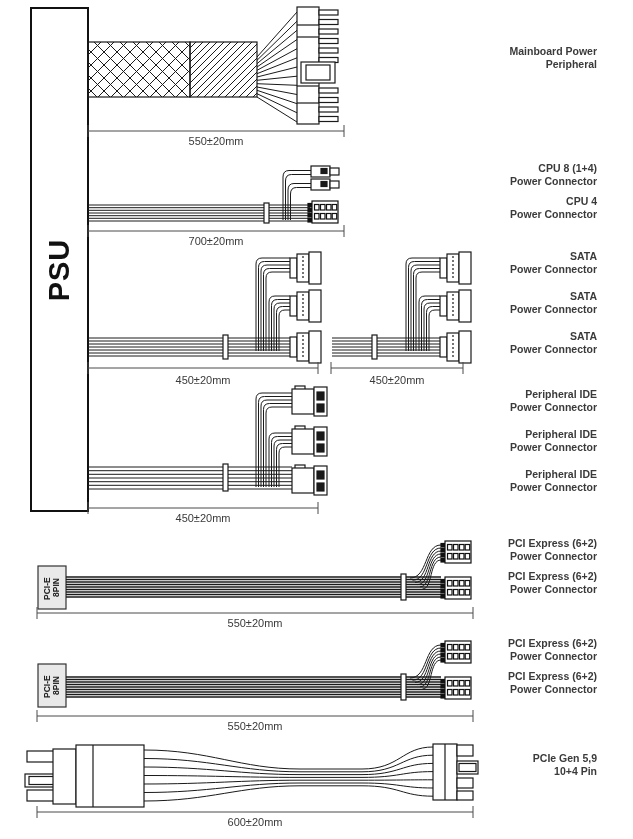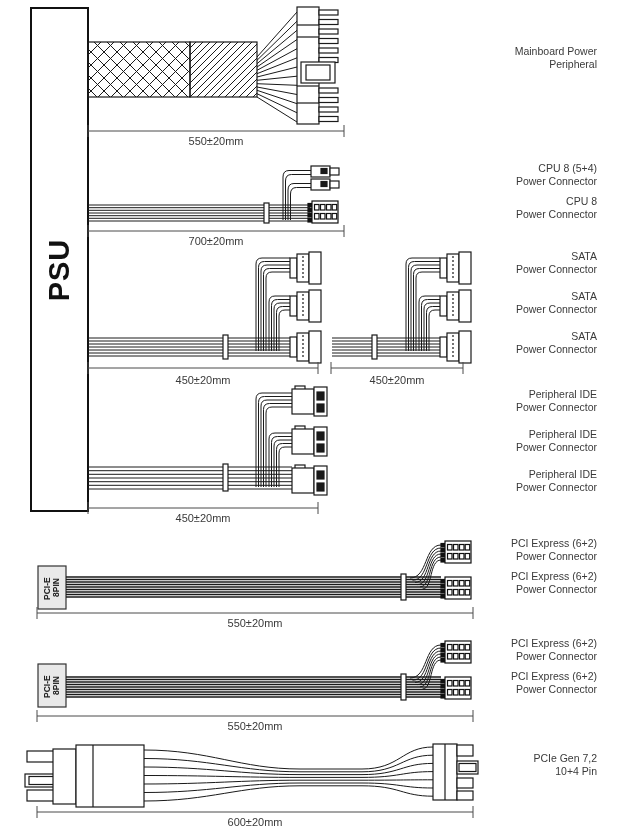--- a/index.html
+++ b/index.html
@@ -1,20 +1,20 @@
 <!DOCTYPE html>
 <html><head>
 <meta charset="utf-8">
 <style>
   html,body{margin:0;padding:0;background:#fff;}
   .frame{position:relative;width:633px;height:839px;background:#ffffff;overflow:hidden;
          font-family:"Liberation Sans",sans-serif;}
   svg{position:absolute;left:0;top:0;}
   .lbl{position:absolute;right:36px;width:170px;text-align:right;
-       font-size:10.5px;line-height:13px;font-weight:normal;color:#3a3a3a;}
+       font-size:10.5px;line-height:13px;font-weight:bold;color:#3a3a3a;}
   .dimtext{font-size:11px;fill:#3a3a3a;font-weight:normal;}
   .psutext{font-size:29px;font-weight:bold;fill:#111;letter-spacing:1px;}
   .boxtext{font-size:8.5px;fill:#222;font-weight:bold;}
 </style>
 </head>
 <body>
 
 <div class="frame">
 
 <svg width="633" height="839" viewBox="0 0 633 839">
@@ -347,25 +347,25 @@
         <line x1="473" y1="806" x2="473" y2="818"></line>
     <text class="dimtext" x="255" y="826" text-anchor="middle" stroke="none">600±20mm</text>
   </g>
 </svg>
 
 <div class="lbl" style="top:45px">
   <div>Mainboard Power</div>
   <div>Peripheral</div>
 </div>
 <div class="lbl" style="top:162px">
-  <div>CPU 8 (5+4)</div>
+  <div>CPU 8 (1+4)</div>
   <div>Power Connector</div>
 </div>
 <div class="lbl" style="top:195px">
-  <div>CPU 8</div>
+  <div>CPU 4</div>
   <div>Power Connector</div>
 </div>
 <div class="lbl" style="top:250px">
   <div>SATA</div>
   <div>Power Connector</div>
 </div>
 <div class="lbl" style="top:290px">
   <div>SATA</div>
   <div>Power Connector</div>
 </div>
@@ -395,17 +395,17 @@
 </div>
 <div class="lbl" style="top:637px">
   <div>PCI Express (6+2)</div>
   <div>Power Connector</div>
 </div>
 <div class="lbl" style="top:670px">
   <div>PCI Express (6+2)</div>
   <div>Power Connector</div>
 </div>
 <div class="lbl" style="top:752px">
-  <div>PCIe Gen 7,2</div>
+  <div>PCIe Gen 5,9</div>
   <div>10+4 Pin</div>
 </div>
 
 </div>
 
 </body></html>

